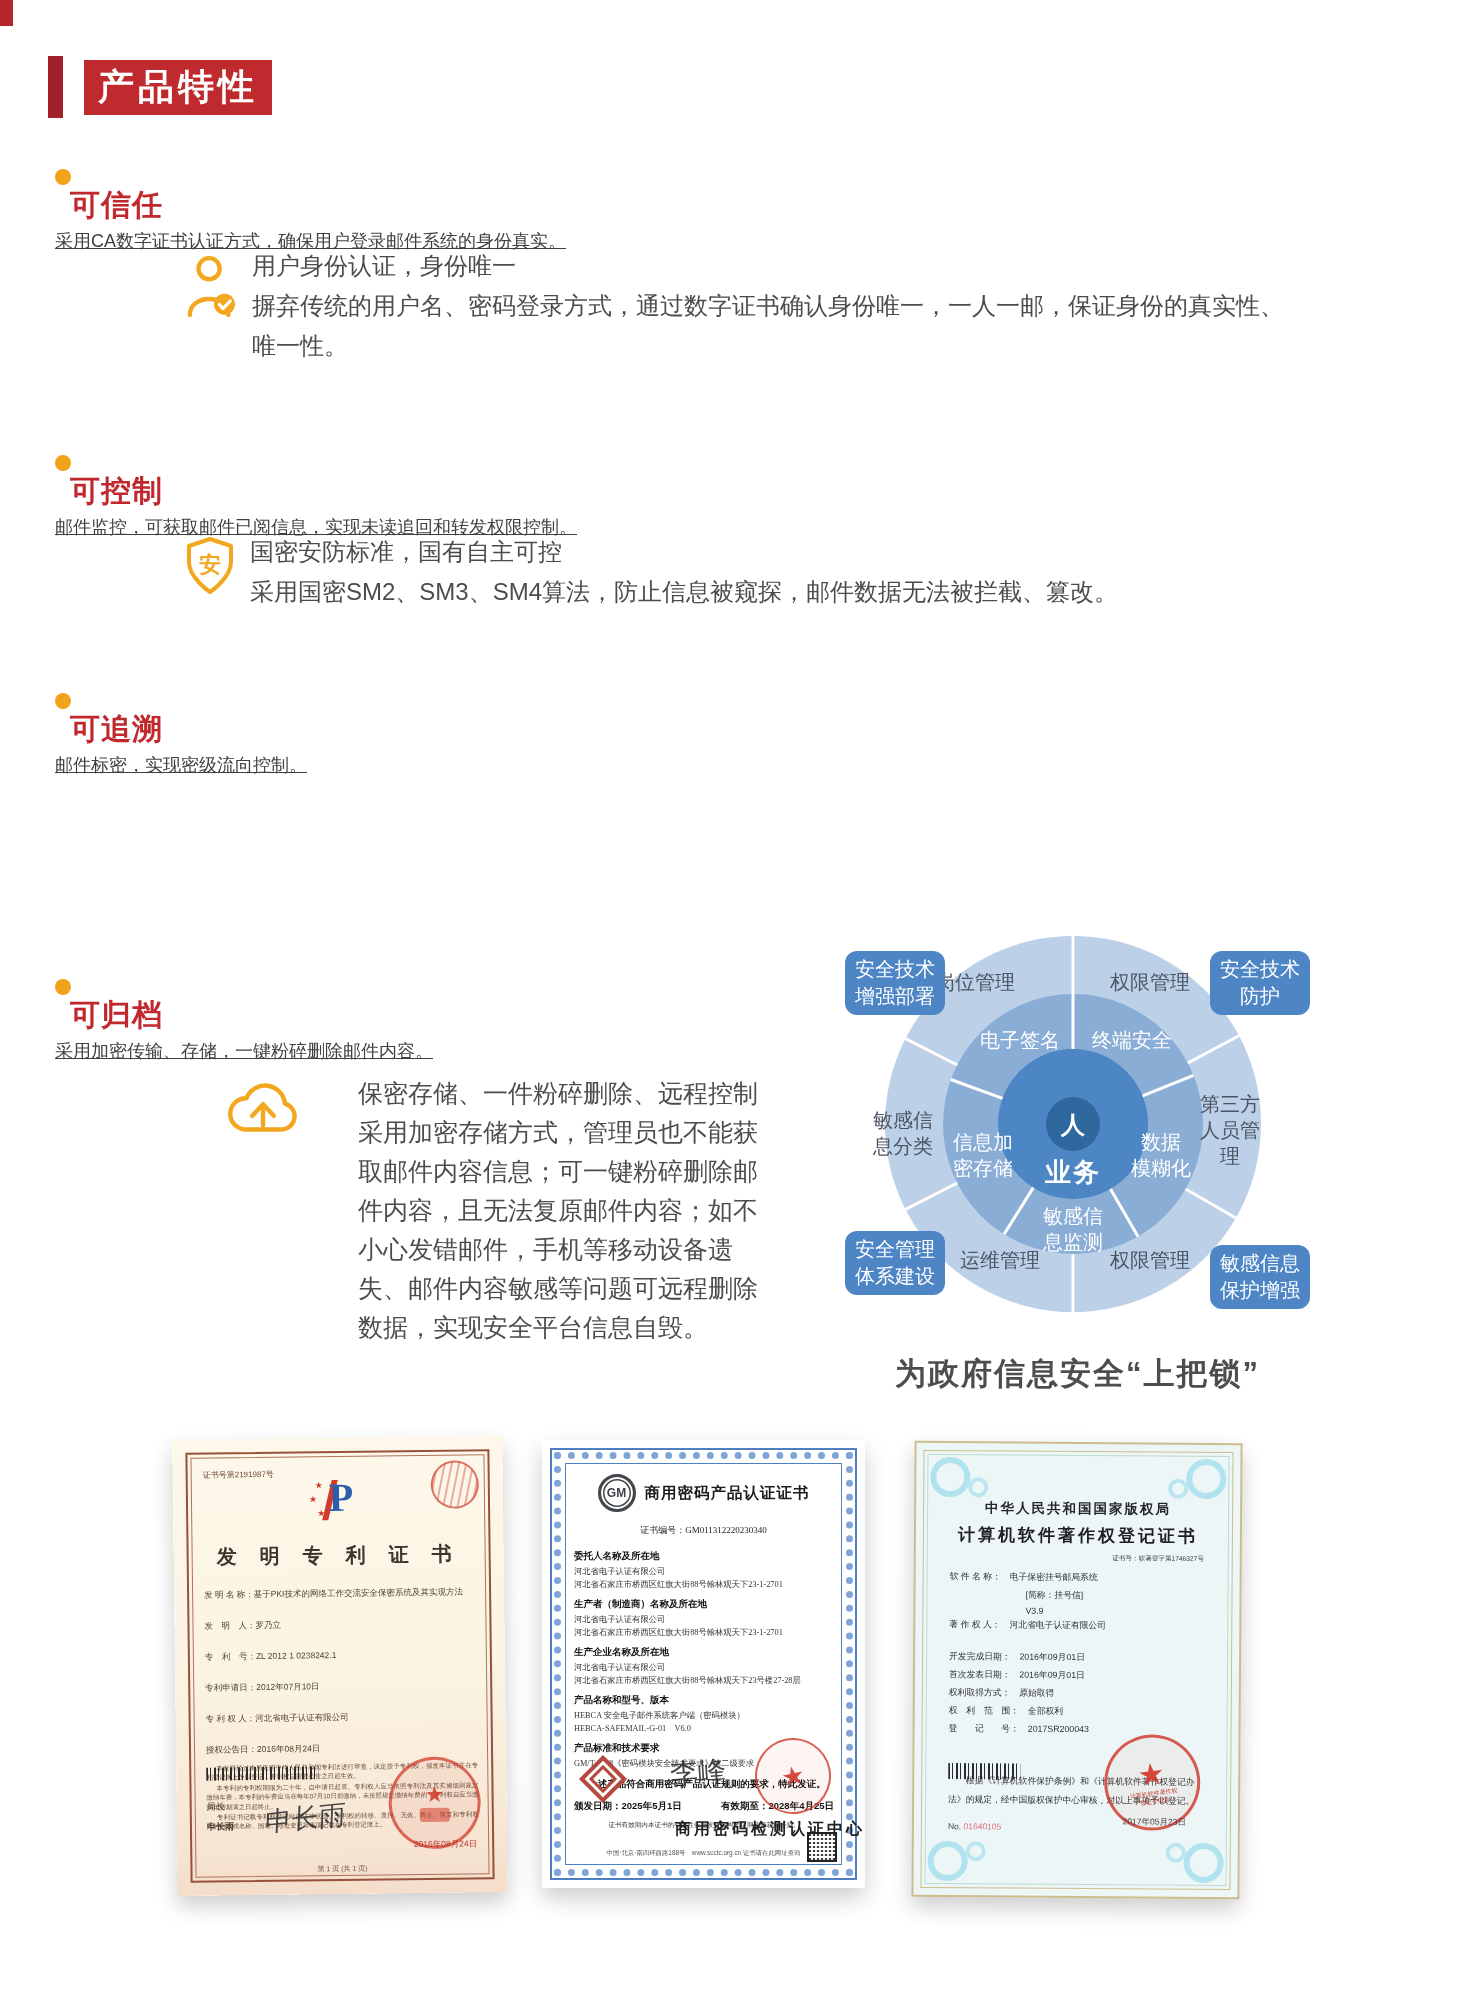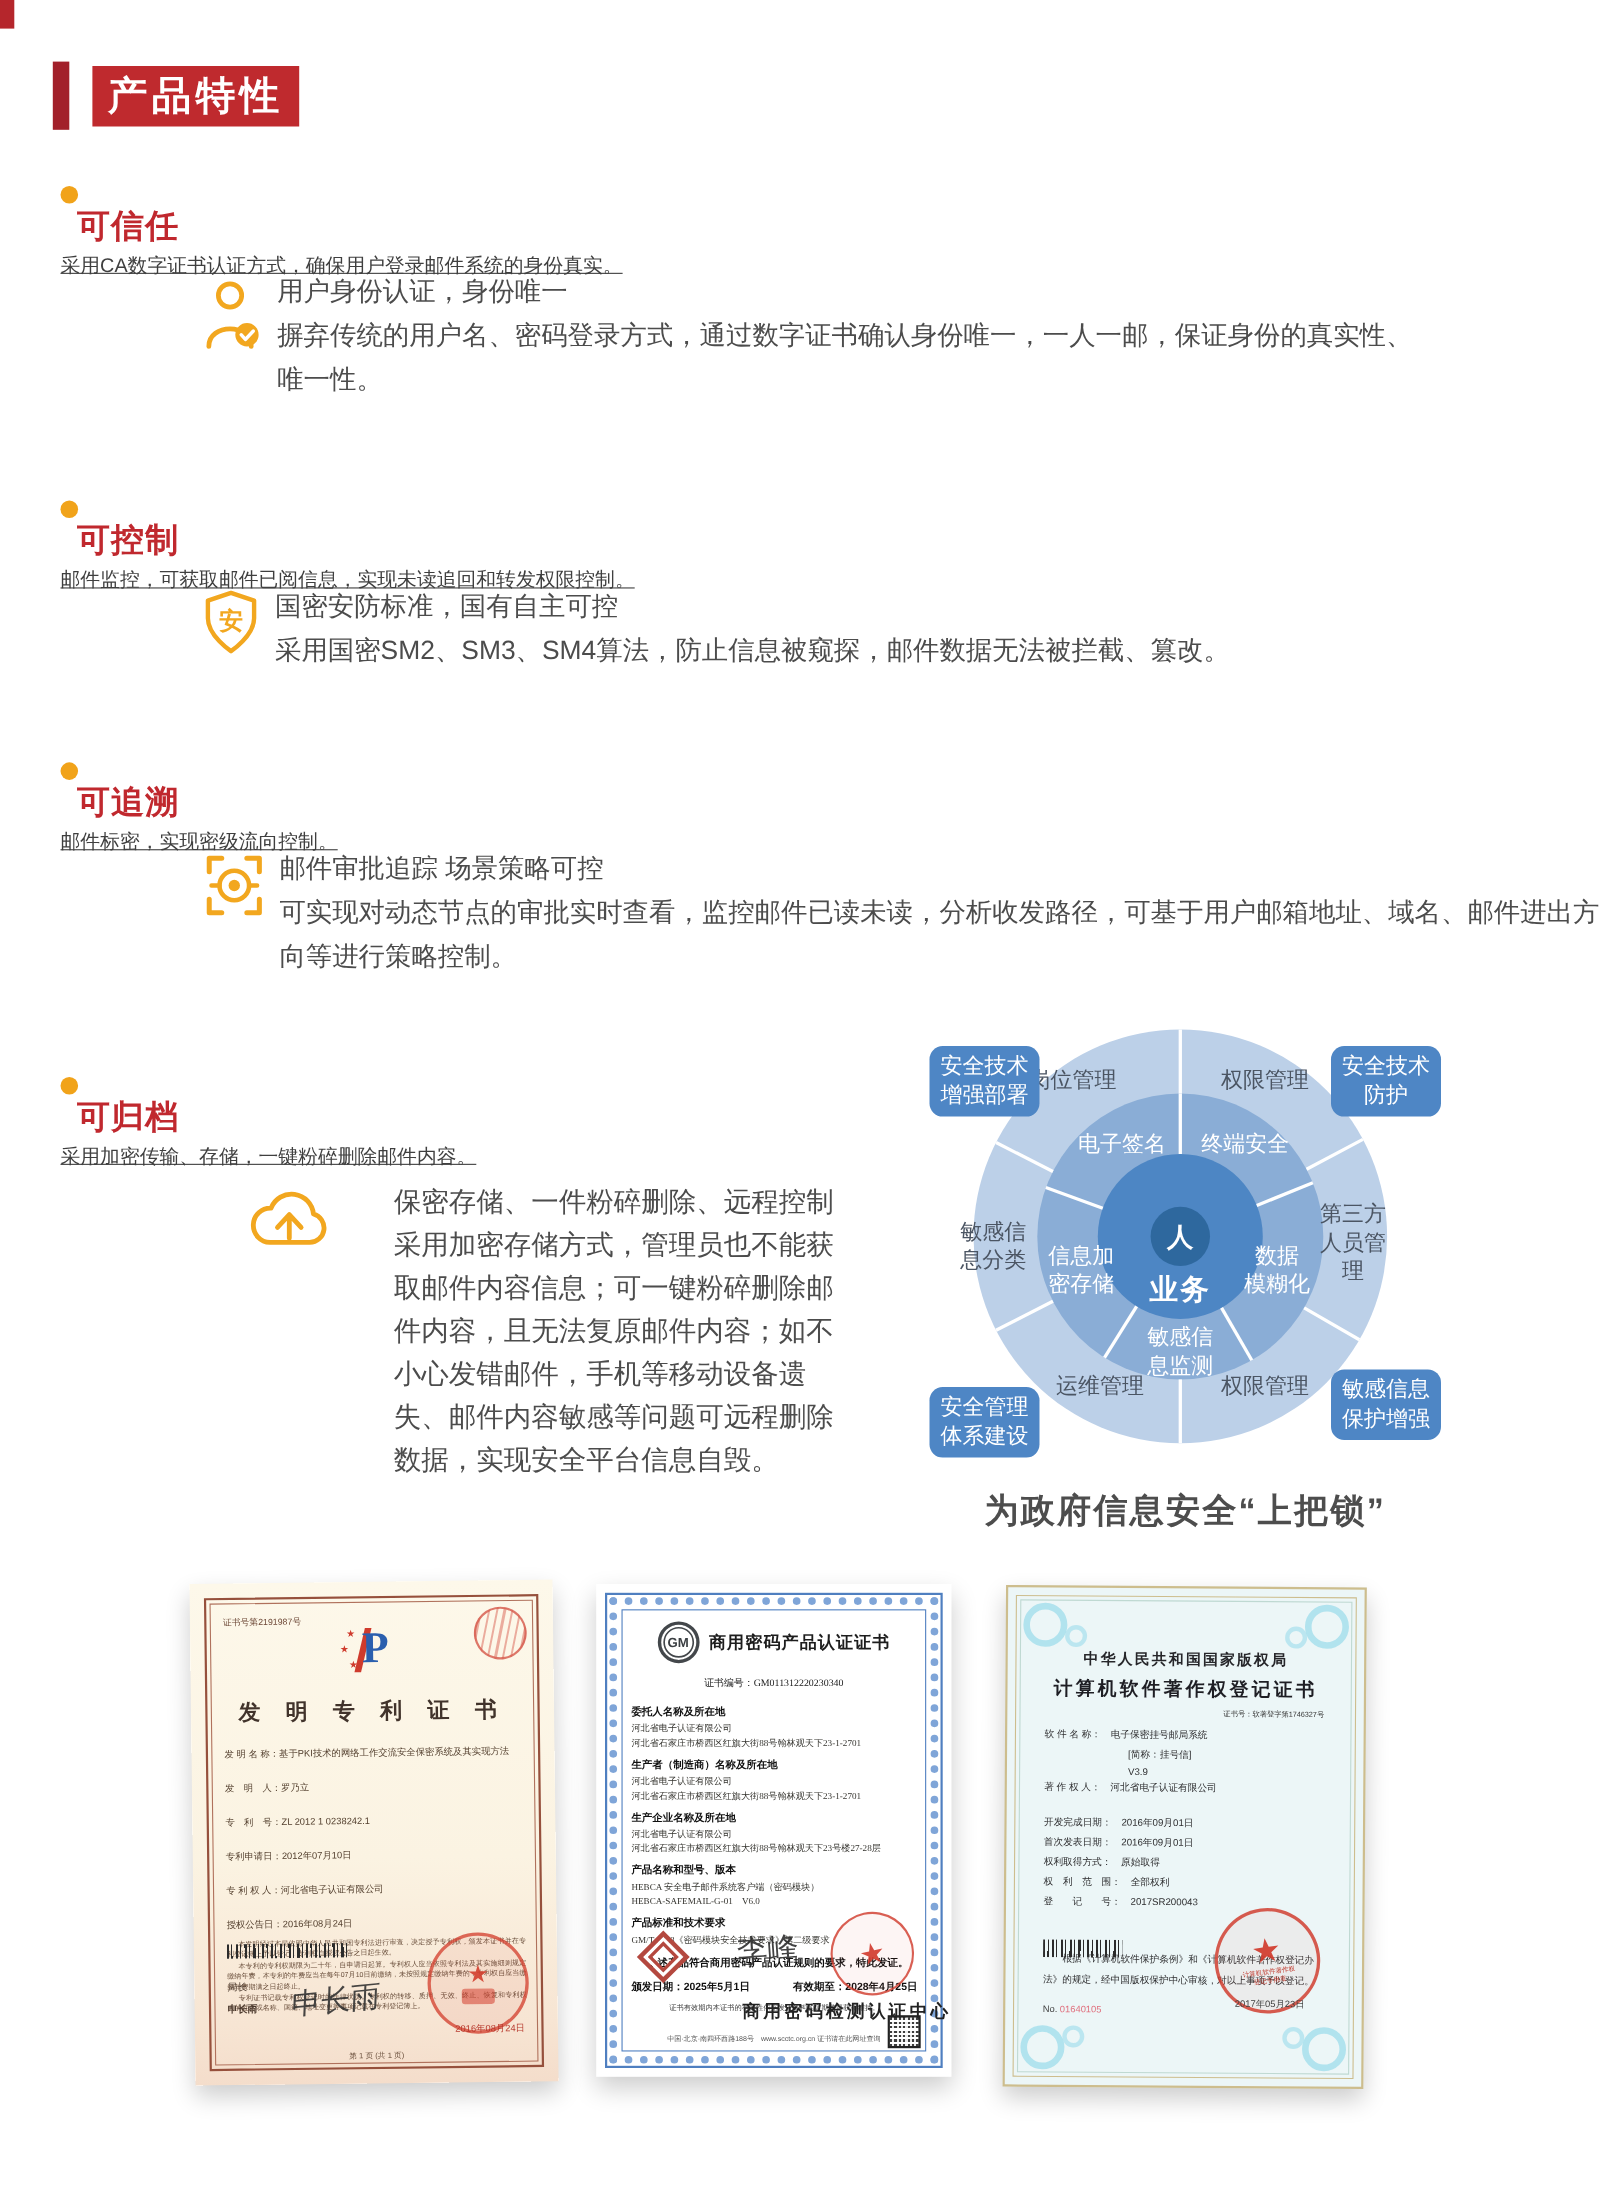--- a/index.html
+++ b/index.html
@@ -199,34 +199,20 @@
       <div>采用国密SM2、SM3、SM4算法，防止信息被窥探，邮件数据无法被拦截、篡改。</div>
     </div>
   </div>
 
   <div class="sec" style="top:682px;">
     <div class="bullet"></div>
     <div class="sec-title">可追溯</div>
     <div class="sec-desc">邮件标密，实现密级流向控制。</div>
   </div>
 
-  <div class="blk" style="left:186px; top:770px;">
-    <div class="blk-icon" style="width:54px; margin-right:14px; margin-top:6px;">
-      <svg class="icon-svg" width="54" height="58" viewBox="0 0 52 56">
-        <path d="M15 4 H4 V16 M37 4 H48 V16 M4 40 V52 H15 M48 40 V52 H37" fill="none" stroke="#f2a71f" stroke-width="4.4" stroke-linecap="round" stroke-linejoin="round"></path>
-        <circle cx="26" cy="28" r="13" fill="none" stroke="#f2a71f" stroke-width="4"></circle>
-        <circle cx="26" cy="28" r="5" fill="#f2a71f"></circle>
-        <path d="M6 28 h7 M39 28 h7" stroke="#f2a71f" stroke-width="4" stroke-linecap="round"></path>
-      </svg>
-    </div>
-    <div class="blk-text" style="width:1205px;">
-      <div class="t">邮件审批追踪 场景策略可控</div>
-      <div>可实现对动态节点的审批实时查看，监控邮件已读未读，分析收发路径，可基于用户邮箱地址、域名、邮件进出方向等进行策略控制。</div>
-    </div>
-  </div>
 
   <div class="sec" style="top:968px;">
     <div class="bullet"></div>
     <div class="sec-title">可归档</div>
     <div class="sec-desc">采用加密传输、存储，一键粉碎删除邮件内容。</div>
   </div>
 
   <div class="blk blk4" style="left:222px; top:1074px;">
     <div class="blk-icon" style="width:82px; margin-right:14px; margin-top:4px;">
       <svg class="icon-svg" width="82" height="62" viewBox="0 0 84 62">
@@ -306,21 +292,21 @@
     <div class="center-biz">业务</div>
 
     <div class="badge" style="left:5px; top:26px;">
       <span>安全技术</span>
         <span>增强部署</span>
     </div>
     <div class="badge" style="left:370px; top:26px;">
       <span>安全技术</span>
         <span>防护</span>
     </div>
-    <div class="badge" style="left:5px; top:336px;">
+    <div class="badge" style="left:5px; top:306px;">
       <span>安全管理</span>
         <span>体系建设</span>
     </div>
     <div class="badge" style="left:370px; top:320px;">
       <span>敏感信息</span>
         <span>保护增强</span>
     </div>
 
     <div class="d-caption">为政府信息安全“上把锁”</div>
   </div>

